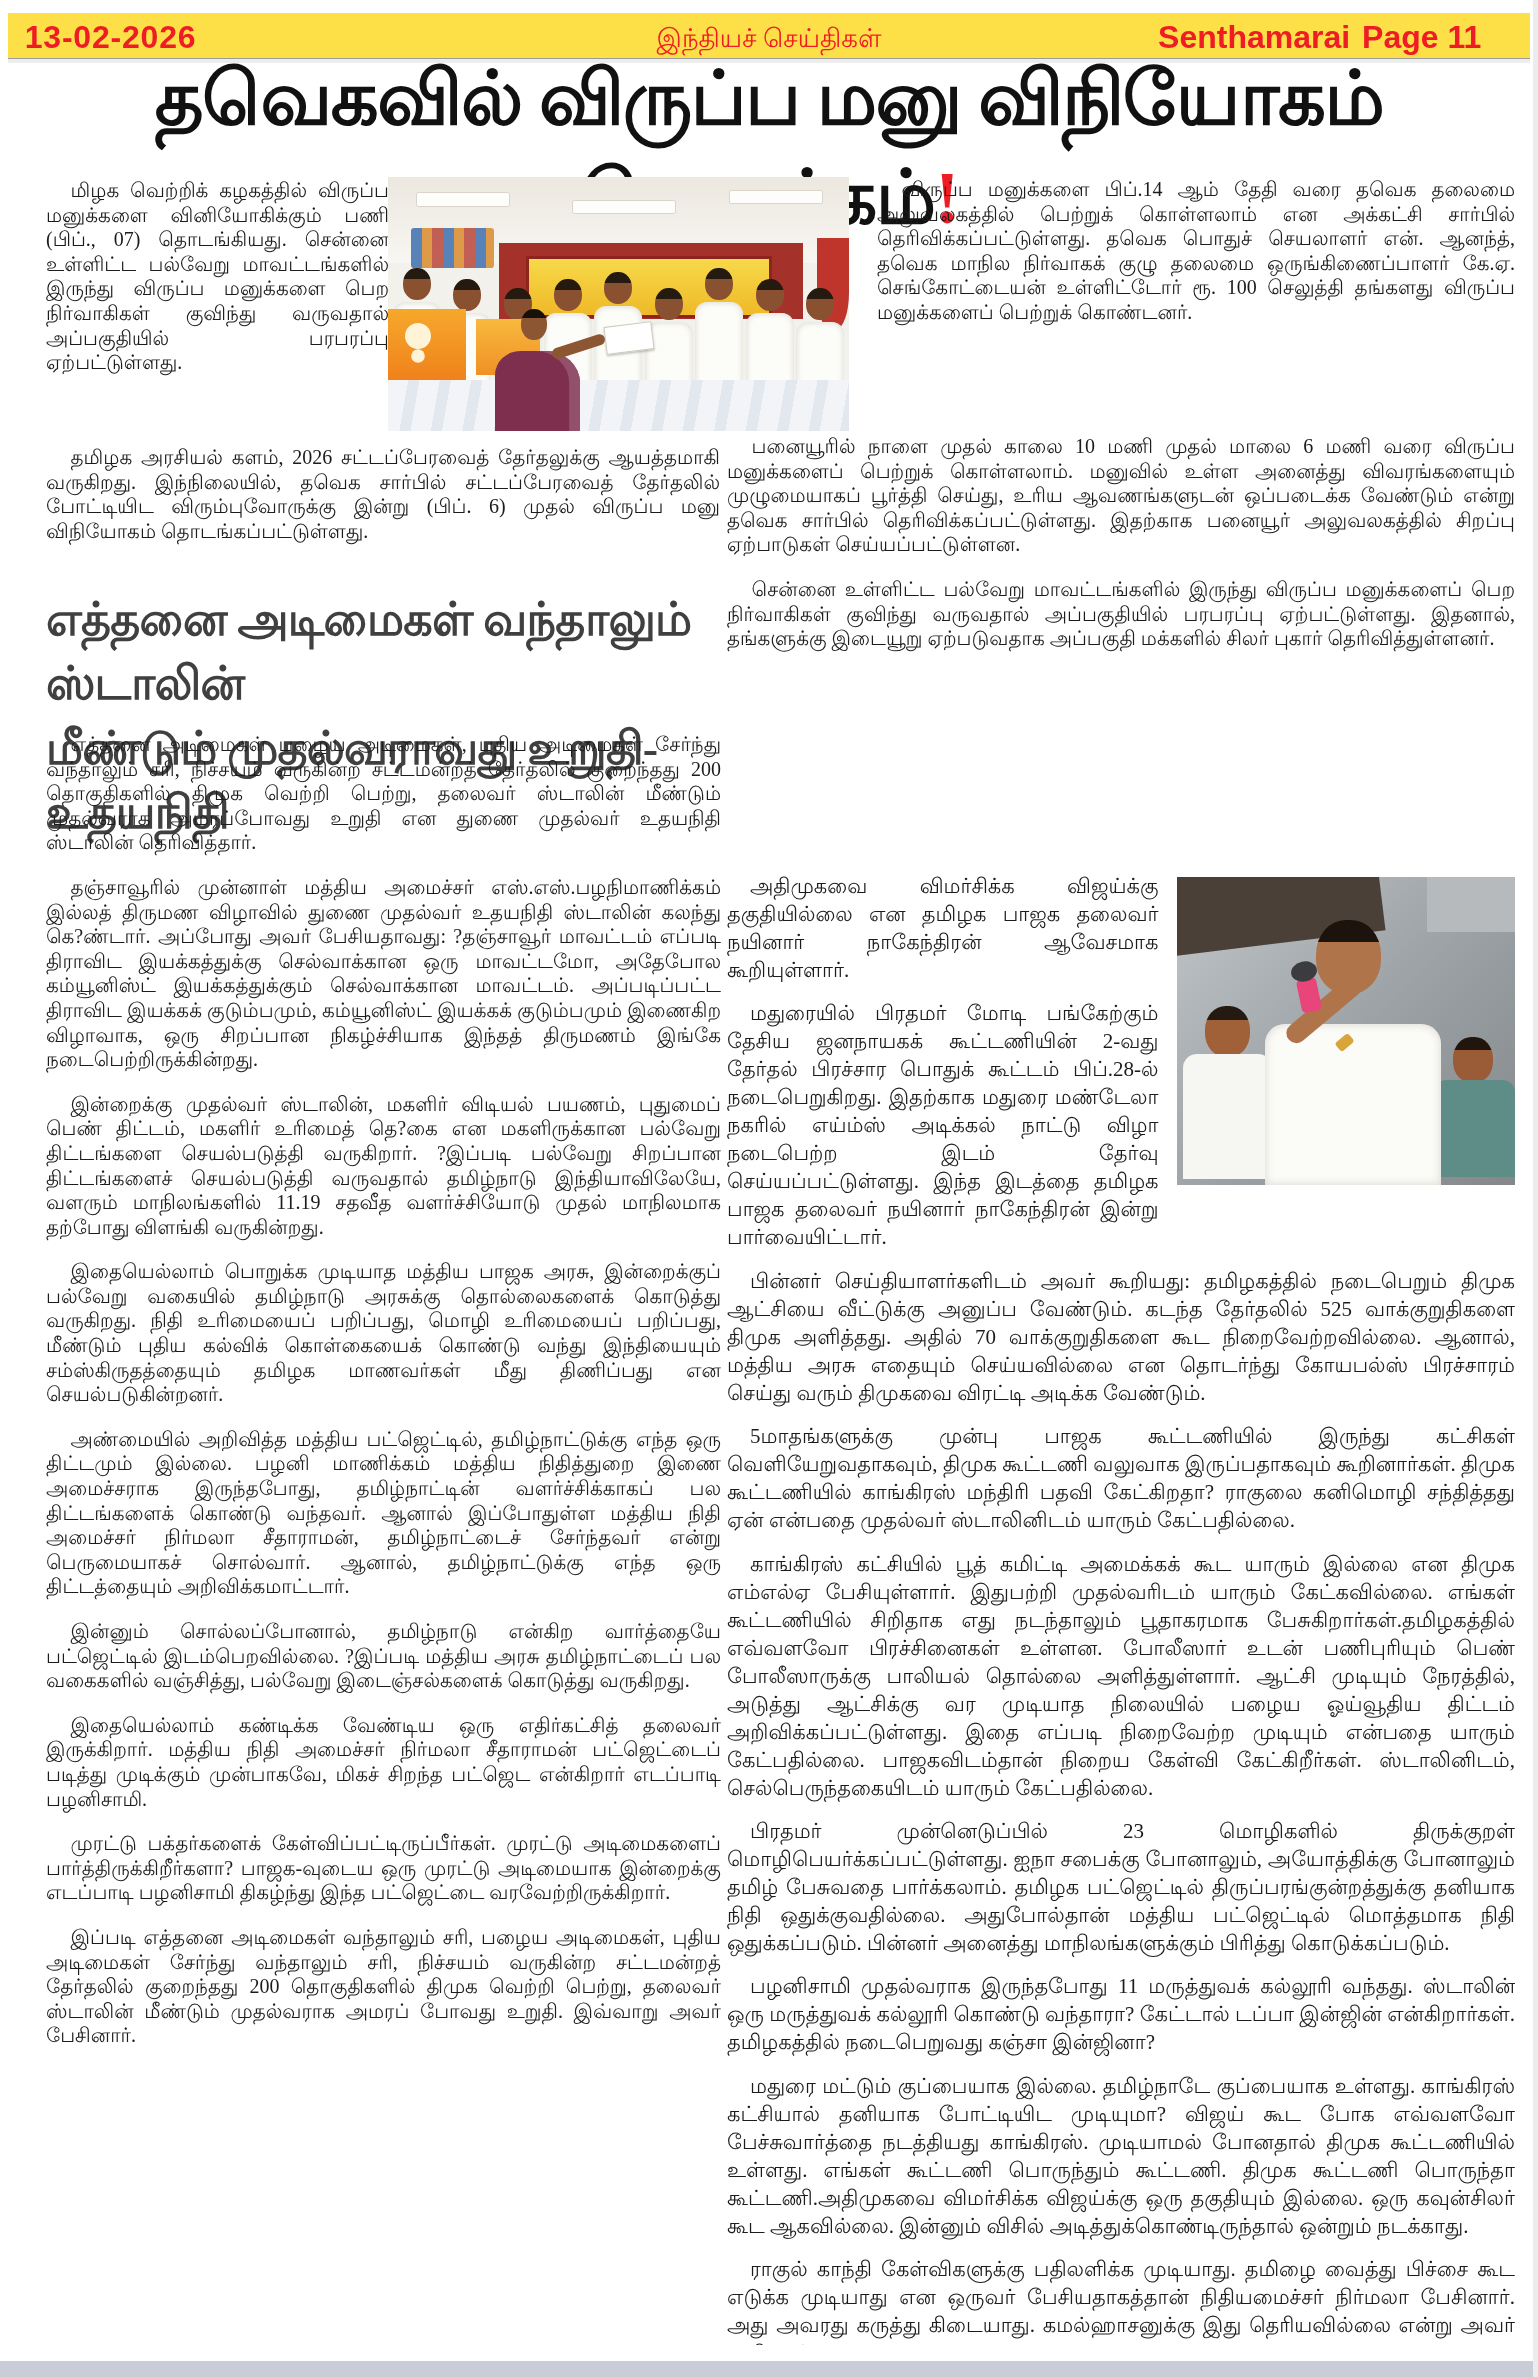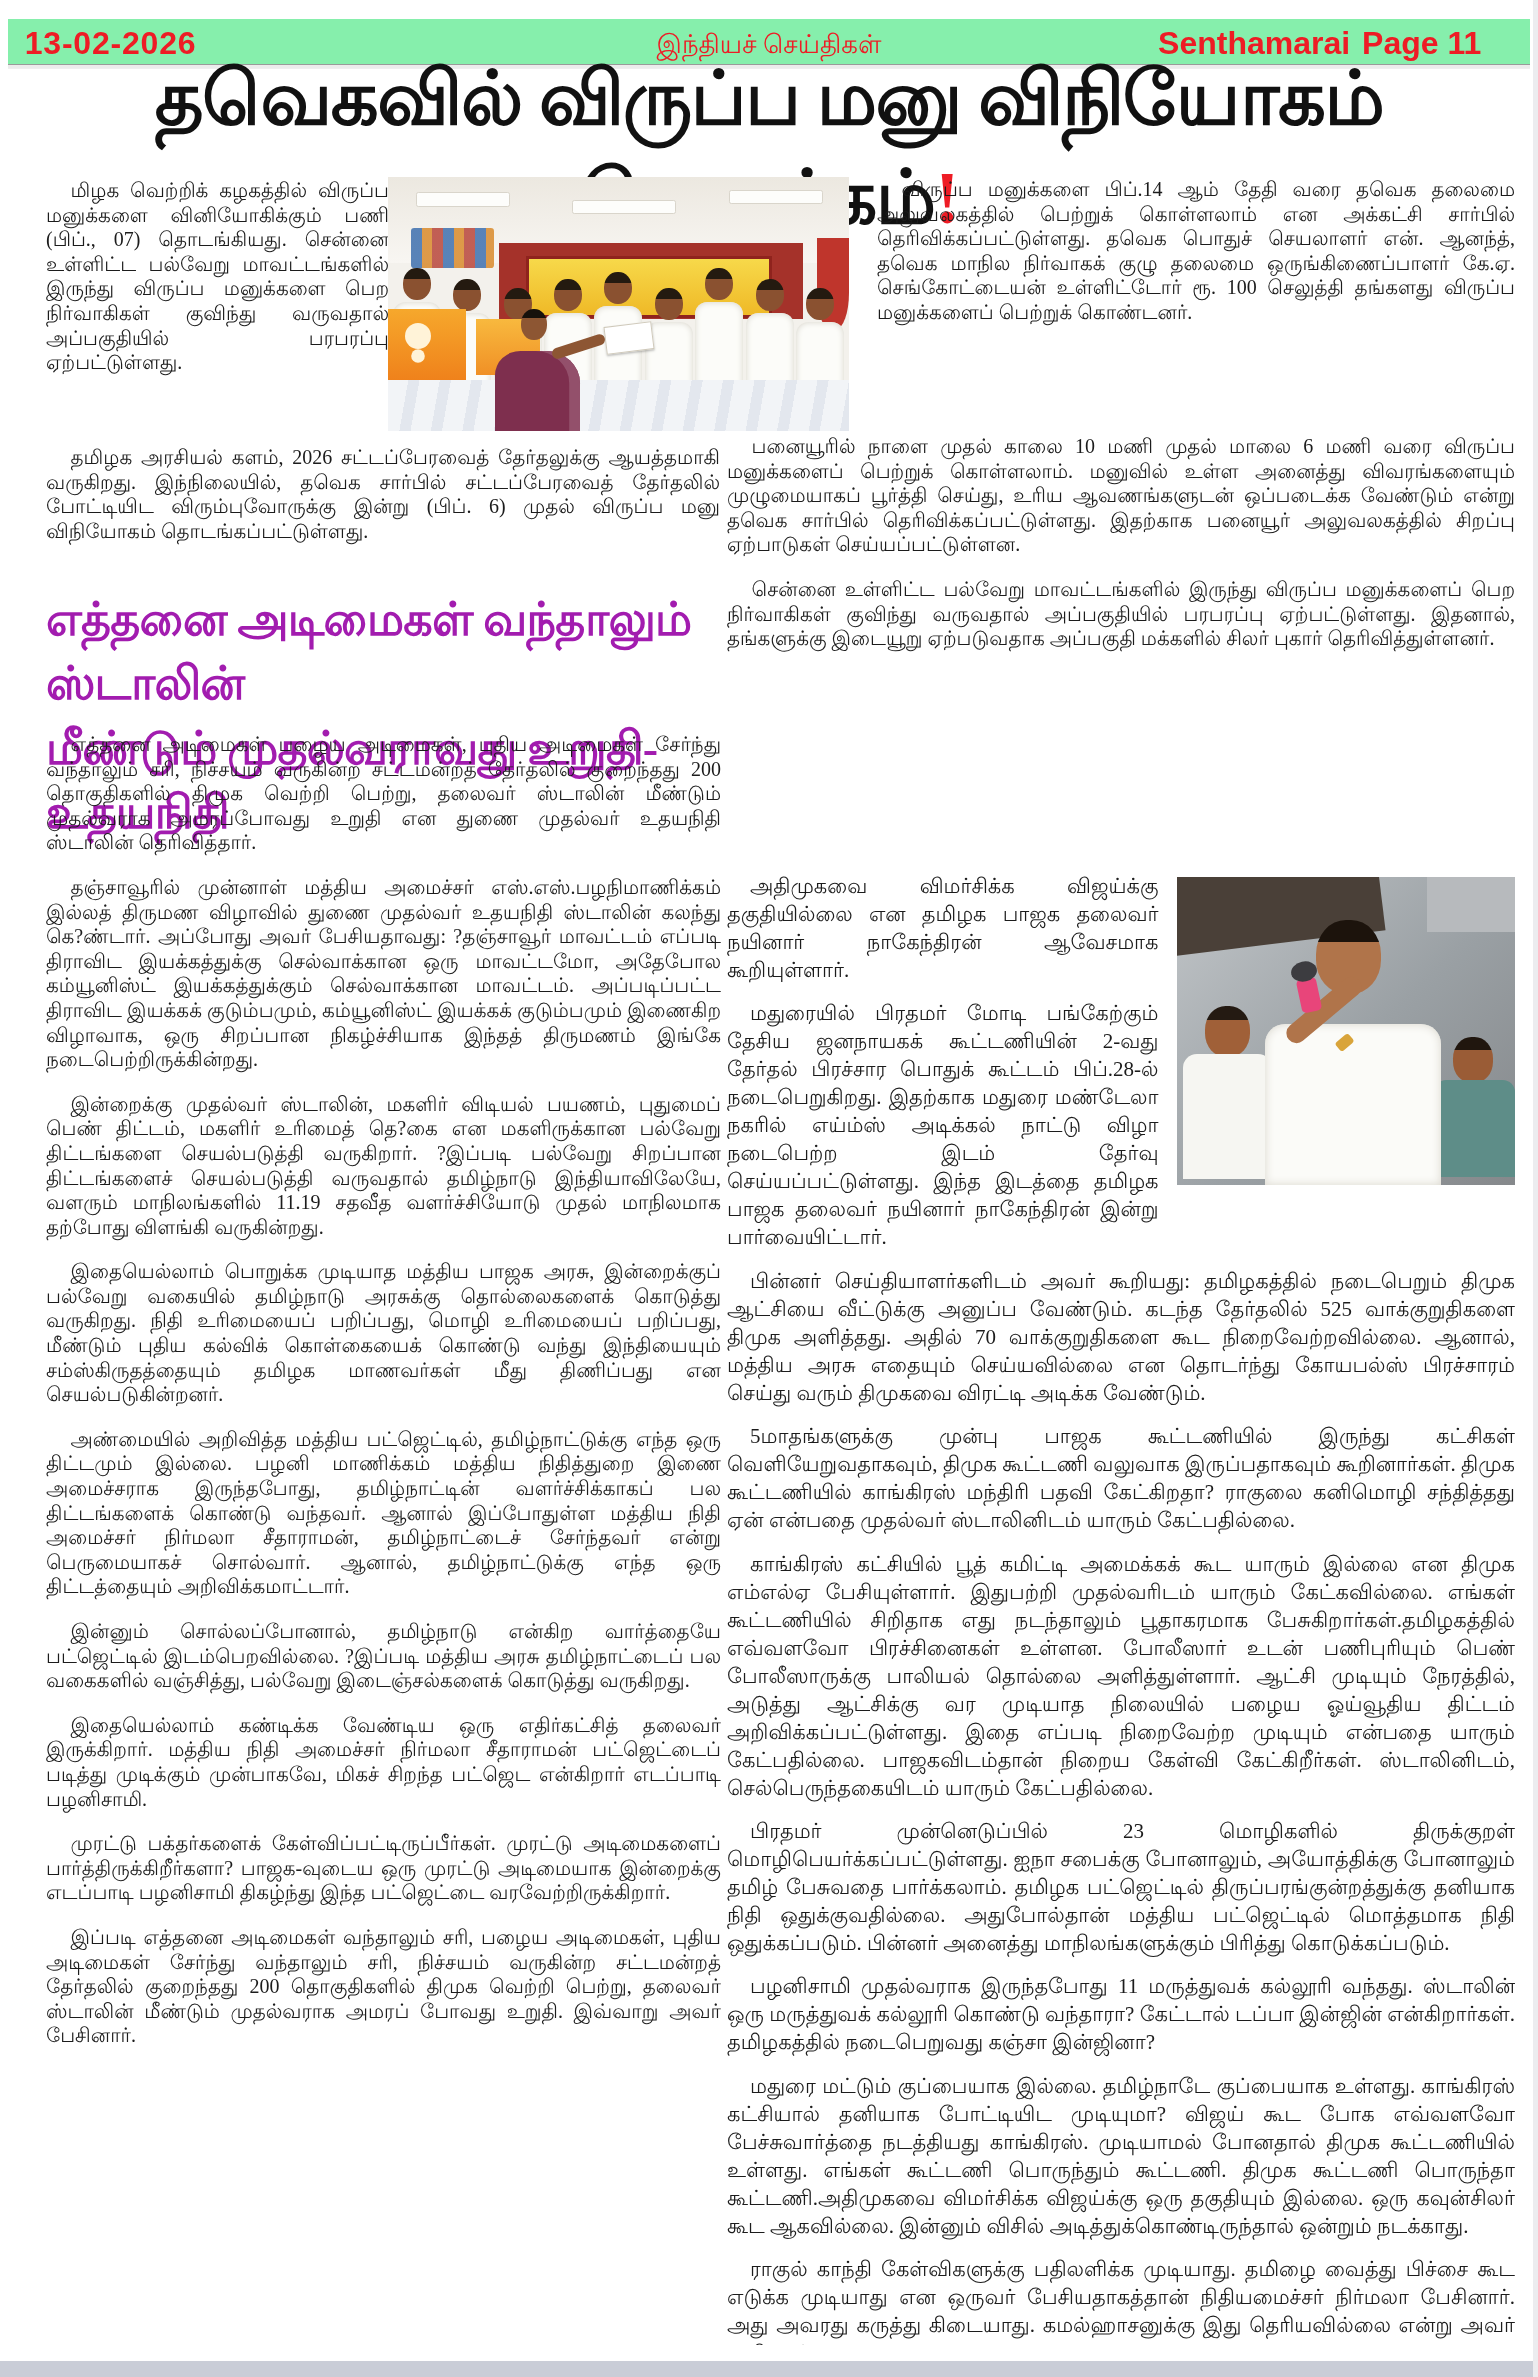--- a/index.html
+++ b/index.html
@@ -1,19 +1,19 @@
 <!DOCTYPE html>
 <html style="font-size:12.3px"><head>
 <meta charset="utf-8">
 <style>
   html,body{margin:0;padding:0;background:#ffffff;}
   .page{position:relative;width:1538px;height:2377px;background:#ffffff;overflow:hidden;
         font-family:"Liberation Serif",serif;color:#1c1c1c;}
   
-  .masthead{position:absolute;top:19px;left:7.7px;right:7.7px;height:45px;background:#86efac;
+  .masthead{position:absolute;top:13px;left:7.7px;right:7.7px;height:45px;background:#fde047;
             border-bottom:1.5px solid #9a9a9a;box-shadow:0 3.8px 0 #ececec;}
   .masthead .date{position:absolute;left:17px;top:6.2px;font-family:"Liberation Sans",sans-serif;
             font-weight:bold;font-size:32px;color:#ee1c25;letter-spacing:0.8px;}
   .masthead .center-title{position:absolute;left:0;right:0;top:10.8px;text-align:center;
             font-size:26px;color:#ee1c25;}
   .masthead .right-wrap{position:absolute;right:49px;top:6.2px;font-family:"Liberation Sans",sans-serif;
             font-weight:bold;font-size:32px;color:#ee1c25;}
   .masthead .right-wrap span{margin-left:12px;}
   
   .headline1{position:absolute;top:49px;left:0;right:0;margin:0;text-align:center;
@@ -23,21 +23,21 @@
   .bodytext{font-size:20px;line-height:24.6px;text-align:justify;}
   .bodytext p{margin:0 0 20px 0;text-indent:24.6px;}
   .para-block{position:absolute;}
   
   .para-a{left:46px;top:178px;width:343px;}
   .art1-right{left:877px;top:177px;width:638px;}
   .para-b{left:46px;top:445px;width:674px;}
   .art1-low{left:727px;top:434px;width:788px;}
   
   .headline2{position:absolute;left:46px;top:588px;width:692px;margin:0;
-             font-size:46px;font-weight:800;letter-spacing:-0.8px;line-height:1.4;color:#a21caf;}
+             font-size:46px;font-weight:800;letter-spacing:-0.8px;line-height:1.4;color:#404040;}
   .art2-body{left:46px;top:732px;width:675px;bottom:20px;overflow:hidden;}
   
   .headline3{position:absolute;left:727px;top:797px;width:792px;margin:0;
              font-size:42px;font-weight:800;letter-spacing:-0.8px;line-height:1.3;color:#111;}
   .art3-body{left:727px;top:872px;width:788px;bottom:32px;overflow:hidden;
              font-size:21px;line-height:28px;}
   .art3-body p{margin:0 0 15.4px 0;text-indent:23px;}
   
   .photo1{position:absolute;left:388px;top:177px;width:461px;height:254px;margin:0;
           overflow:hidden;background:#f3f1ec;}

